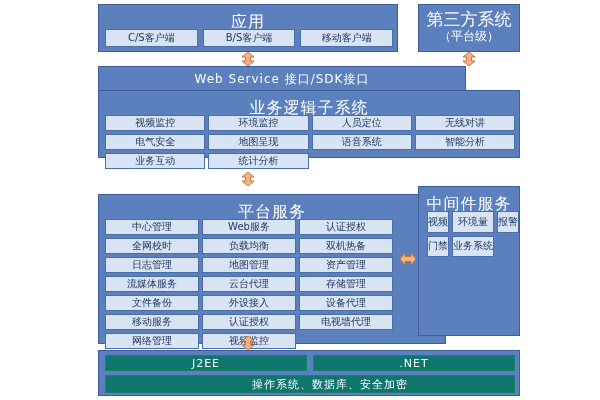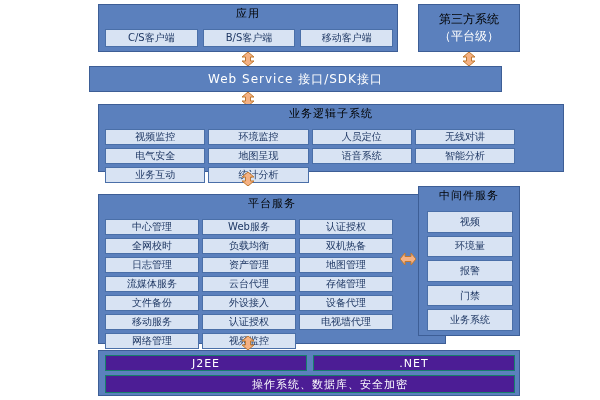--- a/index.html
+++ b/index.html
@@ -13,24 +13,24 @@
 
   
   .panel{
     position:absolute;
     background:#5b80bd;
     border:1px solid #3d5e96;
     box-sizing:border-box;
   }
   .panel-title{
     text-align:center;
-    color:#000000;
-    font-size:11px;
+    color:#ffffff;
+    font-size:16px;
     line-height:16px;
-    padding-top:1px;
+    padding-top:9px;
     font-weight:normal;
     letter-spacing:1px;
   }
   .cell{
     background:#d8e3f3;
     border:1px solid #4a6fa8;
     color:#1f3864;
     font-size:10px;
     text-align:center;
     box-sizing:border-box;
@@ -46,21 +46,21 @@
     box-sizing:border-box;
     color:#ffffff;
     font-size:12px;
     display:flex;
     align-items:center;
     justify-content:center;
     letter-spacing:1px;
   }
   .green{
     position:absolute;
-    background:#4c1d95;
+    background:#0f766e;
     border:1px solid #17806b;
     box-sizing:border-box;
     color:#ffffff;
     font-size:11px;
     display:flex;
     align-items:center;
     justify-content:center;
     letter-spacing:1px;
   }
 
@@ -78,47 +78,47 @@
   <div class="panel" style="left:98px;top:4px;width:300px;height:48px;">
     <div class="panel-title">应用</div>
     <div class="grid" style="left:6px;top:24px;width:288px;height:18px;grid-template-columns:repeat(3,1fr);gap:5px;">
       <div class="cell">C/S客户端</div>
       <div class="cell">B/S客户端</div>
       <div class="cell">移动客户端</div>
     </div>
   </div>
 
   <div class="panel" style="left:418px;top:4px;width:102px;height:48px;display:flex;flex-direction:column;align-items:center;justify-content:center;">
-    <div style="color:#000000;font-size:12px;line-height:17px;">第三方系统</div>
+    <div style="color:#ffffff;font-size:17px;line-height:17px;">第三方系统</div>
     <div style="color:#fff;font-size:12px;line-height:17px;">（平台级）</div>
   </div>
 
   <div class="arrow" style="left:240px;top:52px;">
     <svg width="16" height="14" viewBox="0 0 16 14">
       <polygon points="8,0 14,5 10.5,5 10.5,9 14,9 8,14 2,9 5.5,9 5.5,5 2,5" fill="#f5b183" stroke="#c0782f" stroke-width="1"></polygon>
     </svg>
   </div>
 
   <div class="arrow" style="left:461px;top:52px;">
     <svg width="16" height="14" viewBox="0 0 16 14">
       <polygon points="8,0 14,5 10.5,5 10.5,9 14,9 8,14 2,9 5.5,9 5.5,5 2,5" fill="#f5b183" stroke="#c0782f" stroke-width="1"></polygon>
     </svg>
   </div>
 
-  <div class="bar" style="left:89px;top:66px;width:413px;height:26px;justify-content:center;">
+  <div class="bar" style="left:98px;top:66px;width:368px;height:26px;justify-content:center;">
     <span>Web Service 接口/SDK接口</span>
   </div>
 
   <div class="arrow" style="left:240px;top:92px;">
     <svg width="16" height="14" viewBox="0 0 16 14">
       <polygon points="8,0 14,5 10.5,5 10.5,9 14,9 8,14 2,9 5.5,9 5.5,5 2,5" fill="#f5b183" stroke="#c0782f" stroke-width="1"></polygon>
     </svg>
   </div>
 
-  <div class="panel" style="left:98px;top:104px;width:466px;height:68px;">
+  <div class="panel" style="left:98px;top:90px;width:422px;height:68px;">
     <div class="panel-title">业务逻辑子系统</div>
     <div class="grid" style="left:6px;top:24px;width:410px;height:38px;grid-template-columns:repeat(4,1fr);grid-template-rows:repeat(2,1fr);gap:3px;">
       <div class="cell">视频监控</div>
       <div class="cell">环境监控</div>
       <div class="cell">人员定位</div>
       <div class="cell">无线对讲</div>
       <div class="cell">电气安全</div>
       <div class="cell">地图呈现</div>
       <div class="cell">语音系统</div>
       <div class="cell">智能分析</div>
@@ -136,22 +136,22 @@
   <div class="panel" style="left:98px;top:186px;width:348px;height:150px;margin-top:8px;">
     <div class="panel-title">平台服务</div>
     <div class="grid" style="left:6px;top:24px;width:288px;height:120px;grid-template-columns:repeat(3,1fr);grid-template-rows:repeat(5,1fr);gap:3px;">
       <div class="cell">中心管理</div>
       <div class="cell">Web服务</div>
       <div class="cell">认证授权</div>
       <div class="cell">全网校时</div>
       <div class="cell">负载均衡</div>
       <div class="cell">双机热备</div>
       <div class="cell">日志管理</div>
+      <div class="cell">地图管理</div>
       <div class="cell">资产管理</div>
-      <div class="cell">地图管理</div>
       <div class="cell">流媒体服务</div>
       <div class="cell">云台代理</div>
       <div class="cell">存储管理</div>
       <div class="cell">文件备份</div>
       <div class="cell">外设接入</div>
       <div class="cell">设备代理</div>
       <div class="cell">移动服务</div>
       <div class="cell">认证授权</div>
       <div class="cell">电视墙代理</div>
       <div class="cell">网络管理</div>
@@ -160,21 +160,21 @@
   </div>
 
   <div class="arrow" style="left:400px;top:251px;">
     <svg width="16" height="16" viewBox="0 0 16 16">
       <polygon points="0,8 5,2 5,5.5 11,5.5 11,2 16,8 11,14 11,10.5 5,10.5 5,14" fill="#f5b183" stroke="#c0782f" stroke-width="1"></polygon>
     </svg>
   </div>
 
   <div class="panel" style="left:418px;top:186px;width:102px;height:150px;">
     <div class="panel-title">中间件服务</div>
-    <div class="grid" style="left:8px;top:24px;width:86px;height:120px;grid-template-columns:1fr;grid-template-rows:repeat(5,1fr);gap:3px;">
+    <div class="grid" style="left:8px;top:24px;width:86px;height:120px;grid-template-columns:1fr 1fr 1fr;grid-template-rows:repeat(5,1fr);gap:3px;">
       <div class="cell">视频</div>
       <div class="cell">环境量</div>
       <div class="cell">报警</div>
       <div class="cell">门禁</div>
       <div class="cell">业务系统</div>
     </div>
   </div>
 
   <div class="arrow" style="left:240px;top:336px;">
     <svg width="16" height="14" viewBox="0 0 16 14">

